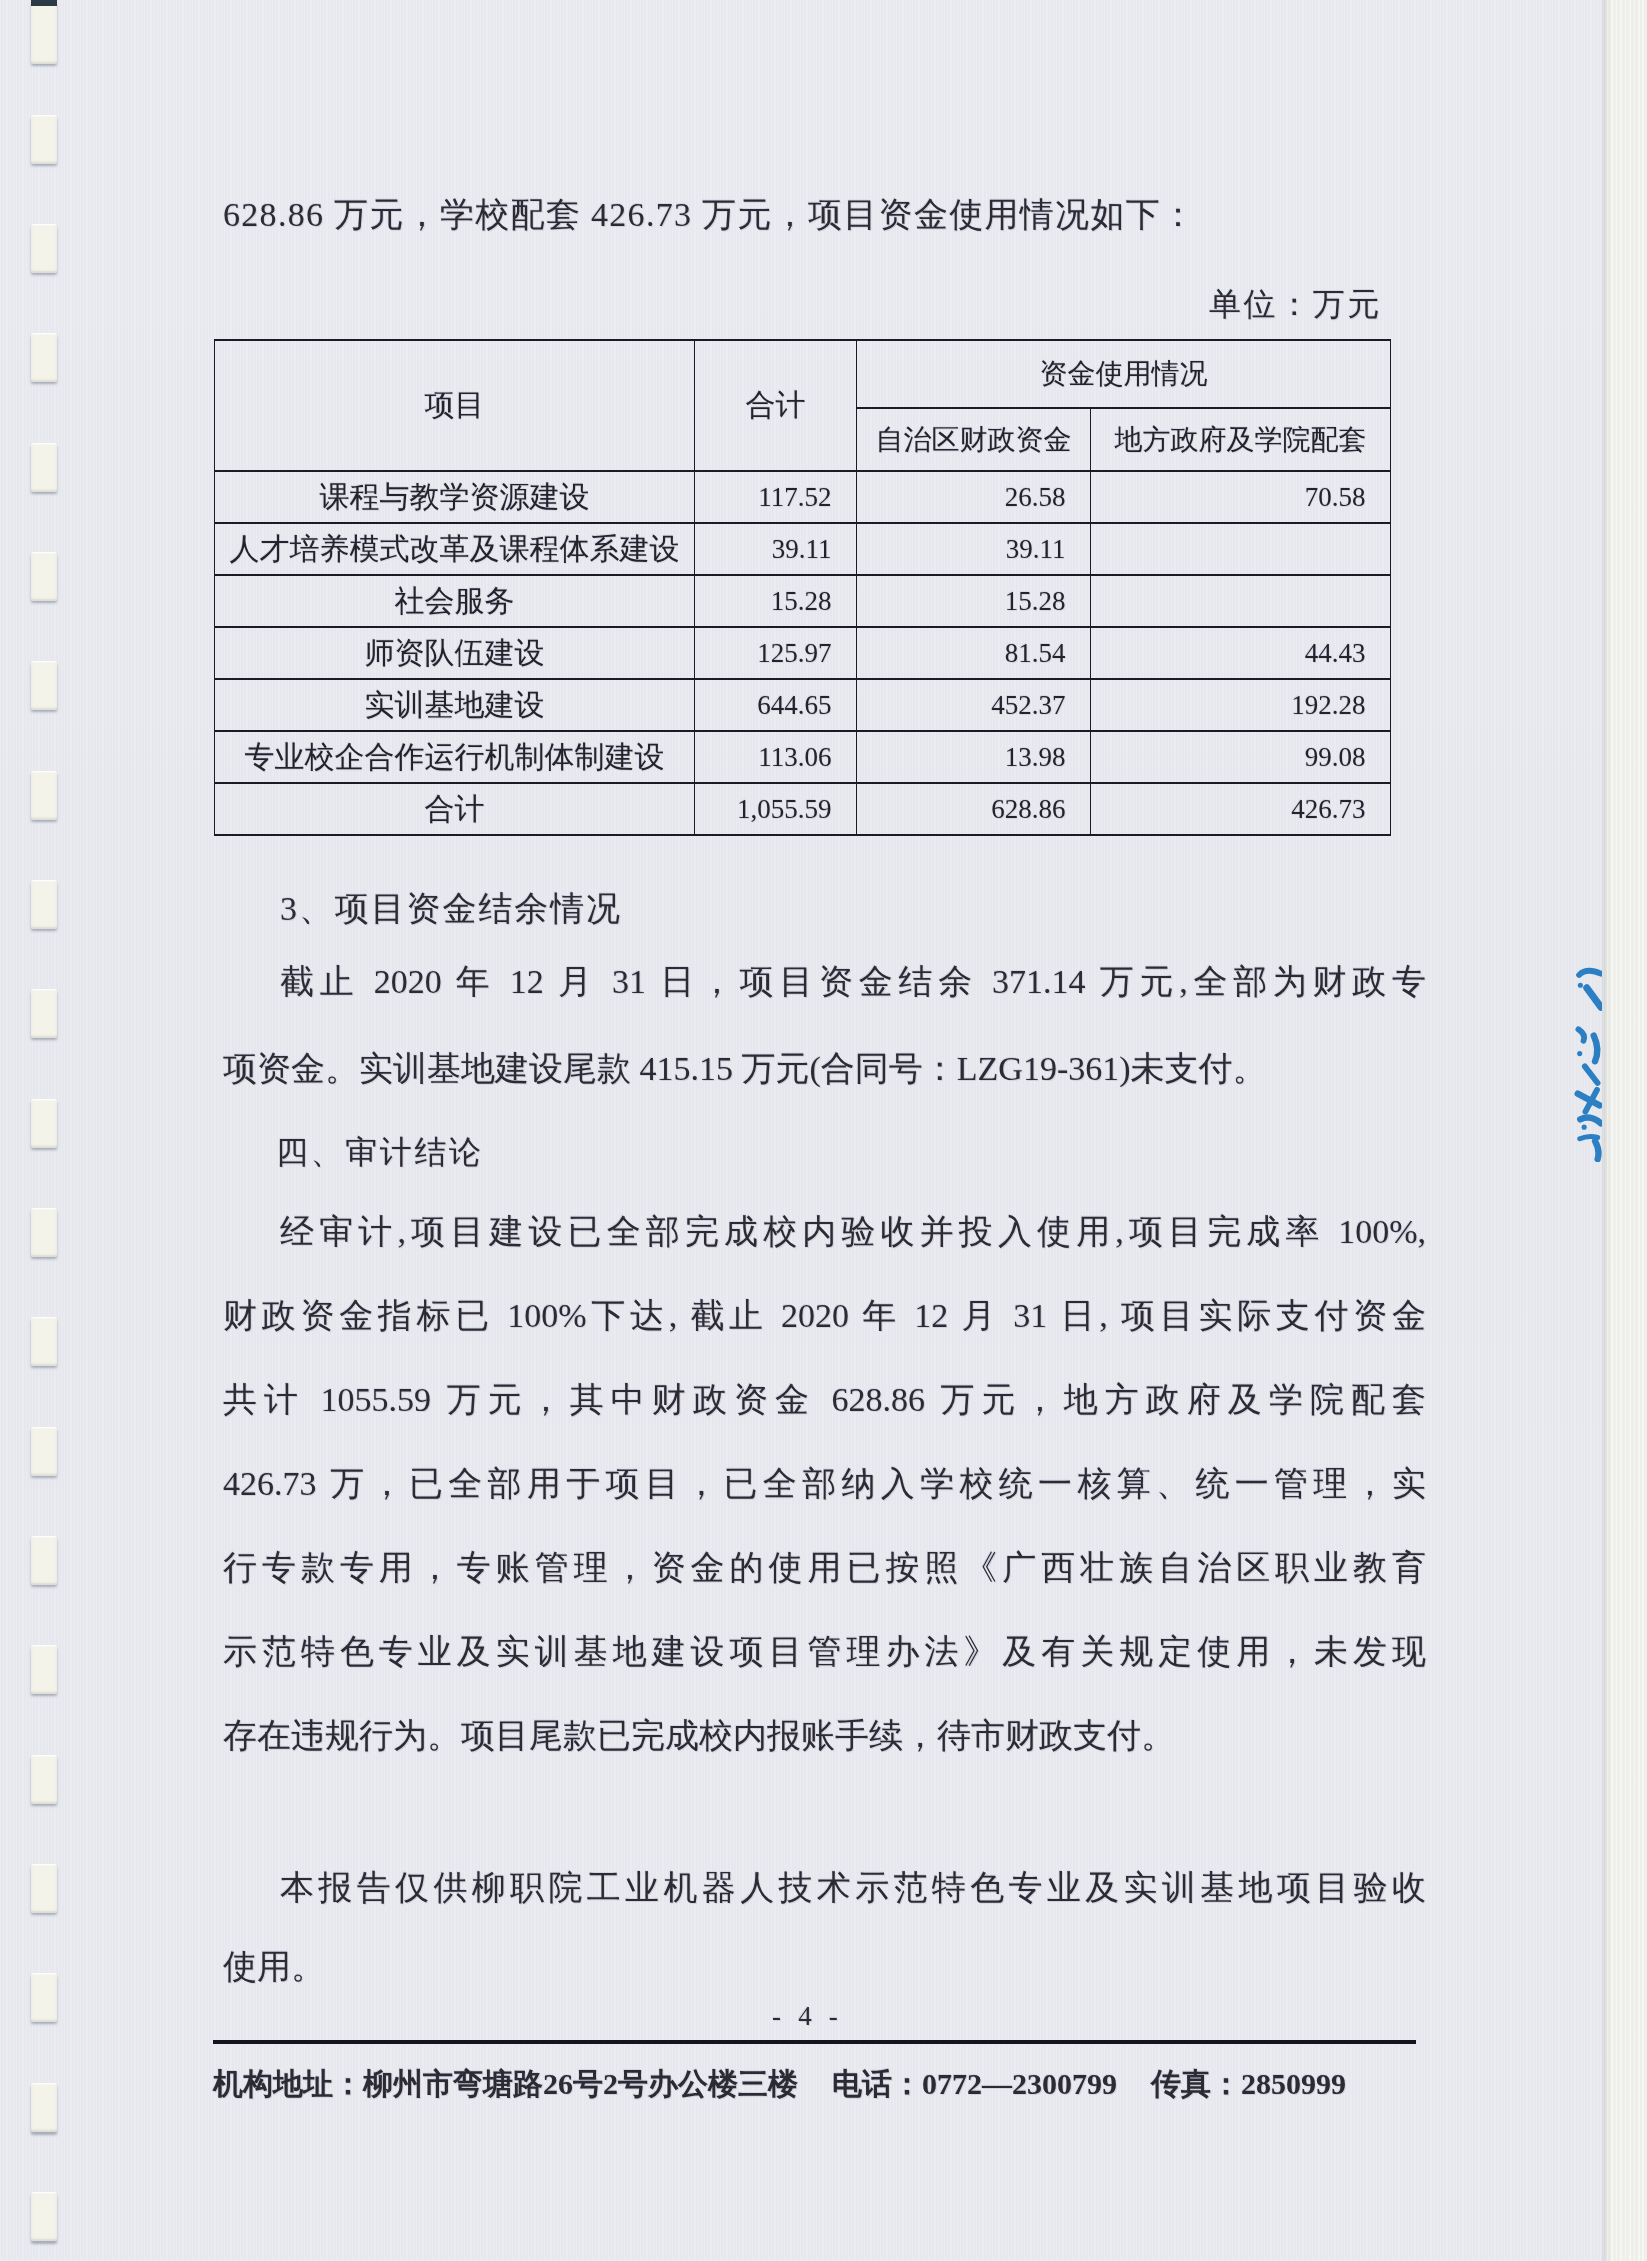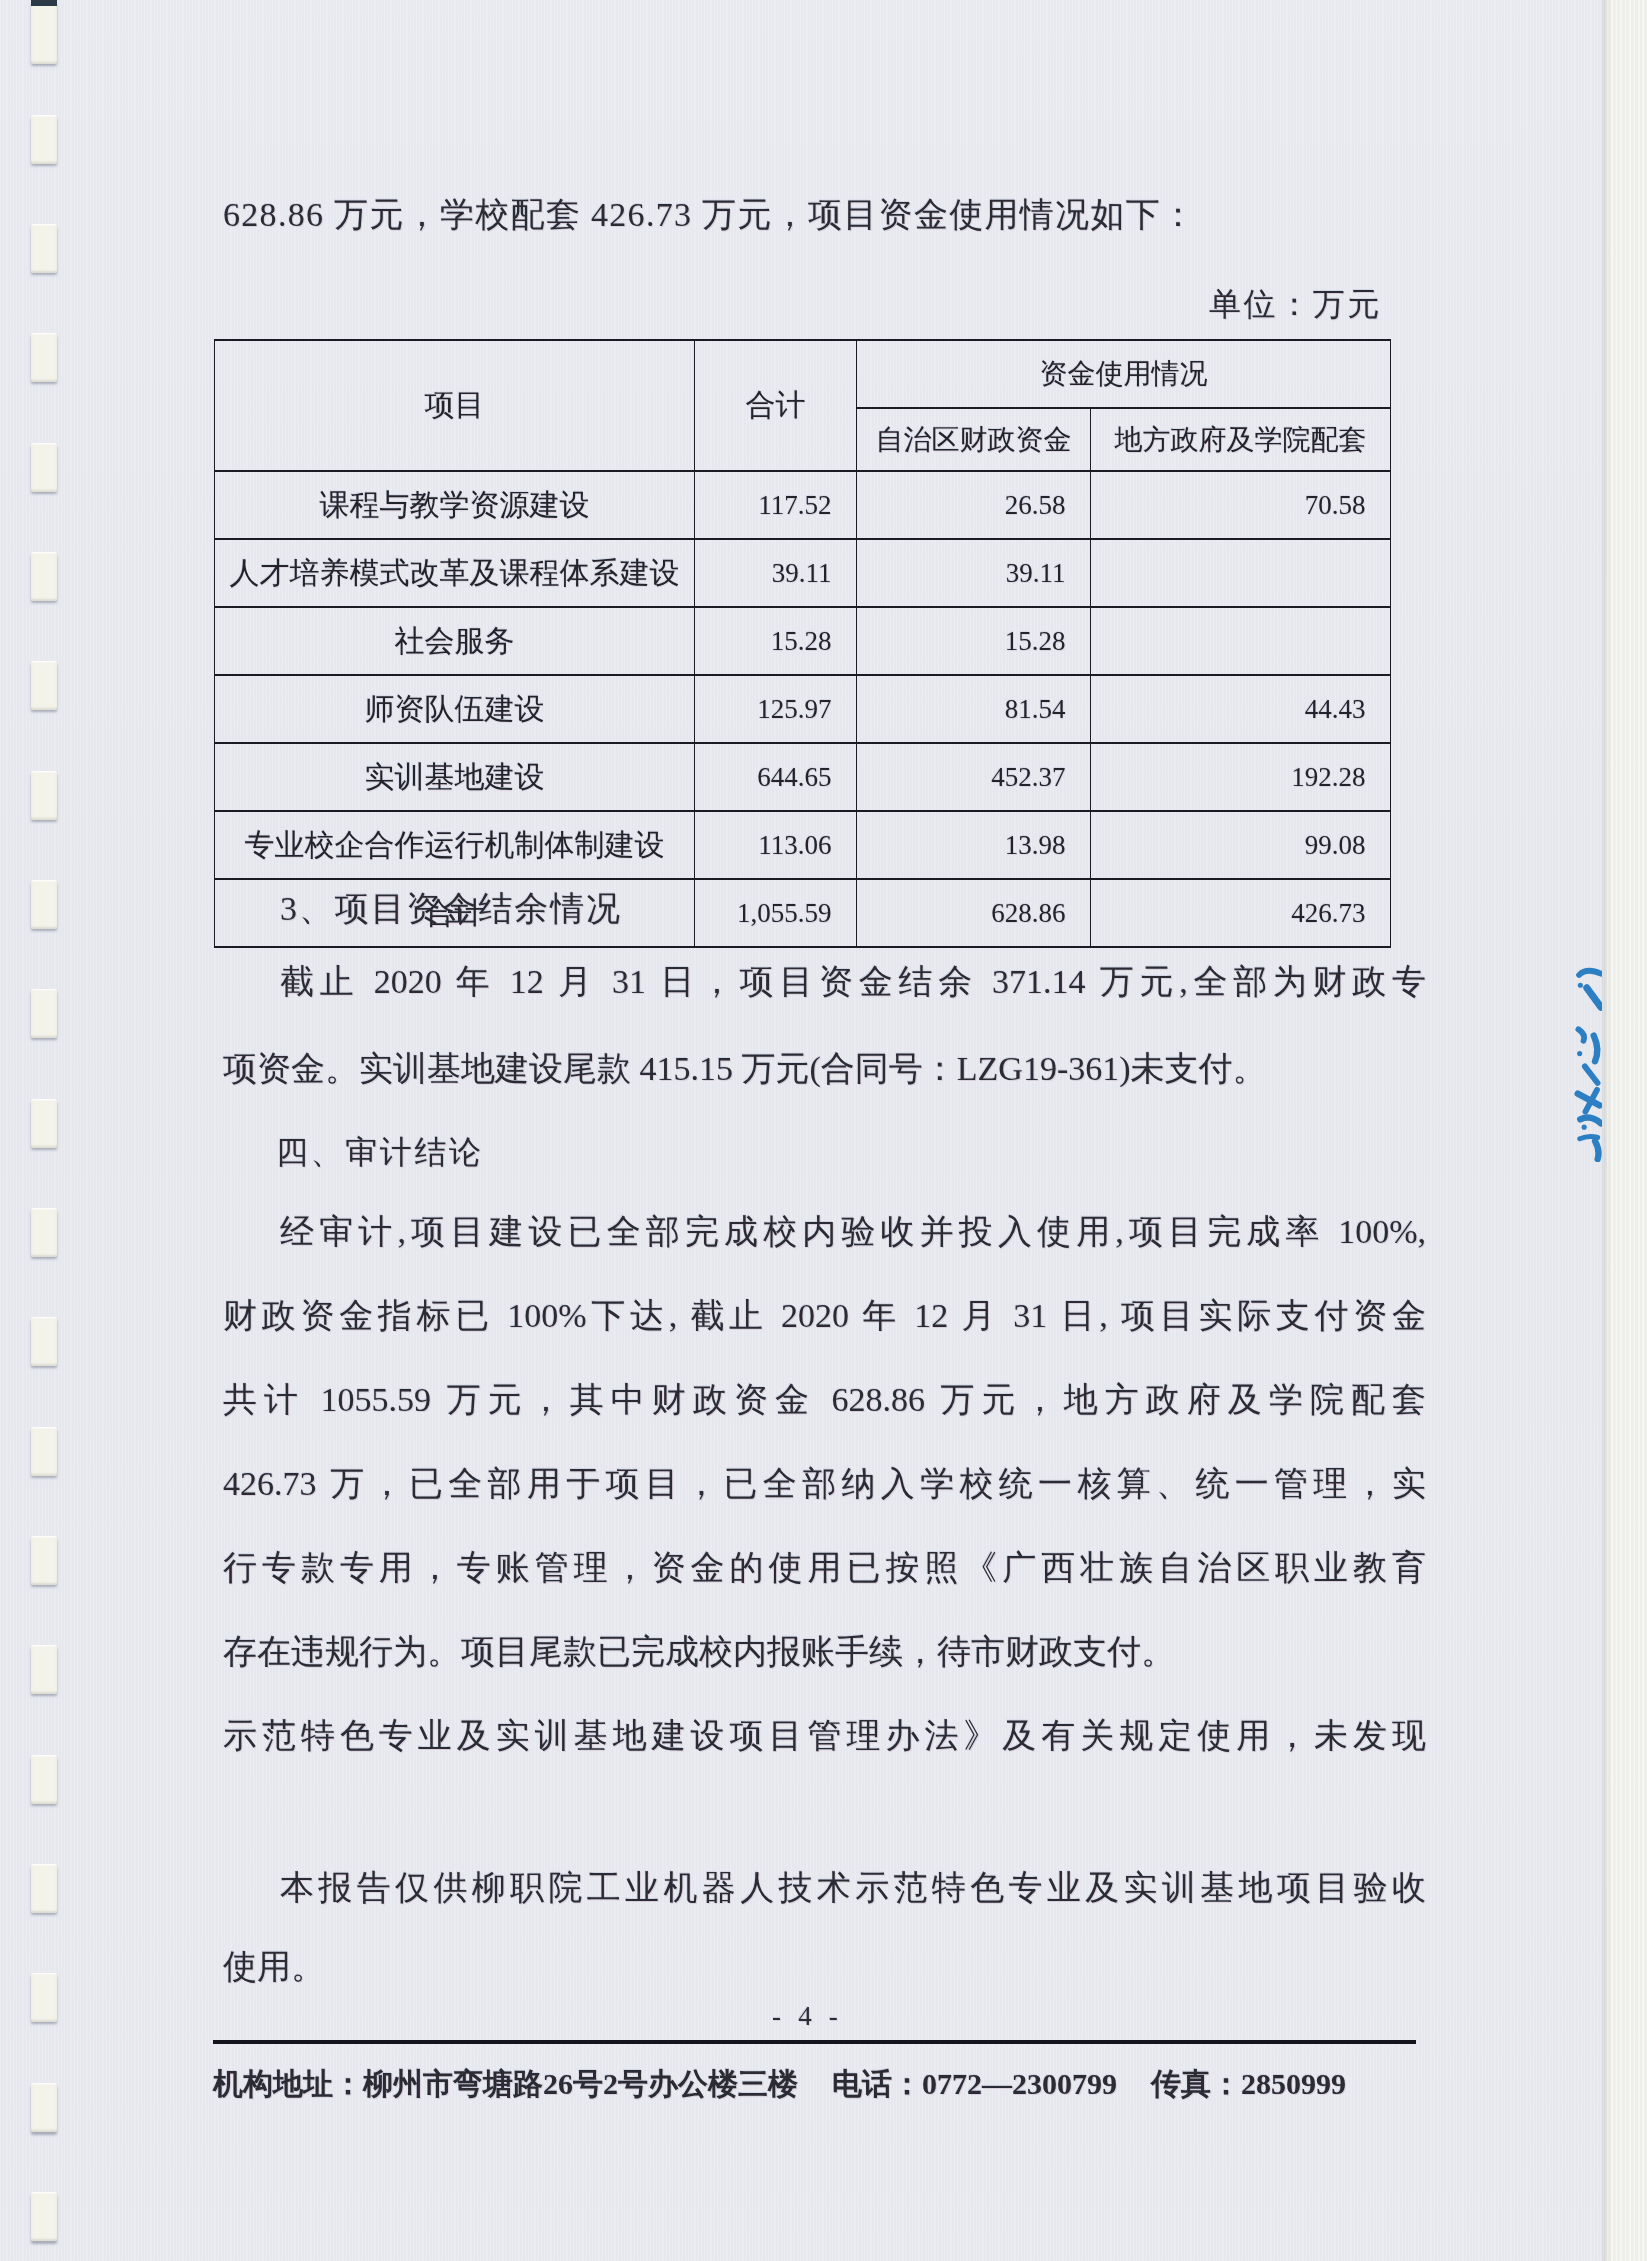--- a/index.html
+++ b/index.html
@@ -22,21 +22,21 @@
   .intro{left:223px;top:192px;font-size:34px;letter-spacing:1.3px;white-space:nowrap;}
   .unit{top:283px;right:265px;font-size:32px;letter-spacing:2.6px;}
   
   .fund-table{position:absolute;left:214px;top:339px;width:1177px;height:496px;
               border-collapse:collapse;table-layout:fixed;font-size:30px;color:#23232b;}
   .fund-table th,.fund-table td{border:1.9px solid #1b1b24;border-top-width:2.6px;border-bottom-width:2.6px;
               font-weight:normal;padding:0;overflow:hidden;
               text-shadow:0.6px 0.6px 0 rgba(130,50,100,0.12), -0.6px -0.6px 0 rgba(50,80,170,0.10);}
   .fund-table thead tr:first-child{height:68px;}
   .fund-table thead tr:last-child{height:63px;}
-  .fund-table tbody tr{height:68px;}
+  .fund-table tbody tr{height:52px;}
   .fund-table th{}
   .fund-table th.sub{font-size:28px;}
   .fund-table th.group{font-size:28px;border-bottom-width:1.9px;}
   .fund-table td.project{text-align:center;}
   .fund-table td.num{text-align:right;padding-right:24.5px;font-size:27px;}
   
   .para{left:223px;width:1203px;font-size:34px;}
   .p3{top:938px;line-height:87px;}
   .p4{top:1190px;line-height:84px;}
   .pc{top:1848px;line-height:79px;}
@@ -160,22 +160,22 @@
       <div class="line">项资金。实训基地建设尾款 415.15 万元(合同号：LZG19-361)未支付。</div>
     </div>
 
   <div class="h4 doc">四、审计结论</div>
   <div class="para p4 doc">
       <div class="line just indent">经审计,项目建设已全部完成校内验收并投入使用,项目完成率 100%,</div>
       <div class="line just">财政资金指标已 100%下达, 截止 2020 年 12 月 31 日, 项目实际支付资金</div>
       <div class="line just">共计 1055.59 万元，其中财政资金 628.86 万元，地方政府及学院配套</div>
       <div class="line just">426.73 万，已全部用于项目，已全部纳入学校统一核算、统一管理，实</div>
       <div class="line just">行专款专用，专账管理，资金的使用已按照《广西壮族自治区职业教育</div>
+      <div class="line just">示范特色专业及实训基地建设项目管理办法》及有关规定使用，未发现</div>
       <div class="line">存在违规行为。项目尾款已完成校内报账手续，待市财政支付。</div>
-      <div class="line just">示范特色专业及实训基地建设项目管理办法》及有关规定使用，未发现</div>
     </div>
 
   <div class="para pc doc">
       <div class="line just indent">本报告仅供柳职院工业机器人技术示范特色专业及实训基地项目验收</div>
       <div class="line">使用。</div>
     </div>
 
   <div class="pgnum doc">- 4 -</div>
   <div class="rule"></div>
   <div class="footer doc">

